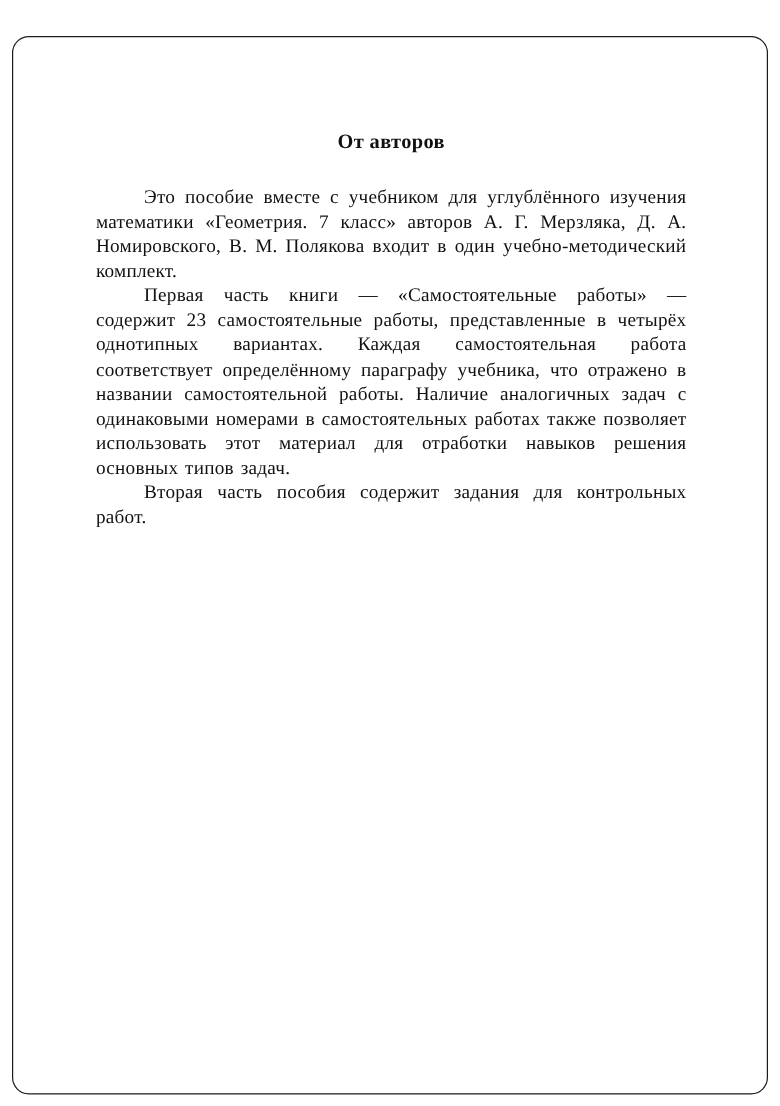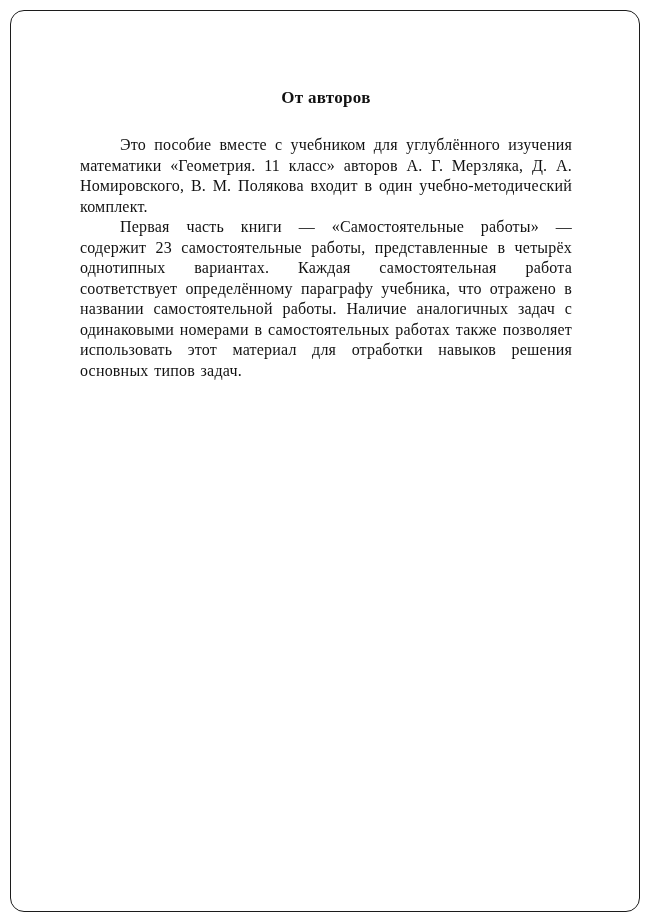--- a/index.html
+++ b/index.html
@@ -12,20 +12,21 @@
     height: 922px;
     position: relative;
     font-family: "Liberation Serif", "DejaVu Serif", serif;
     color: #111111;
     overflow: hidden;
   }
   .page {
     position: absolute;
     inset: 0;
     background: #ffffff;
+    margin-top: 20px;
   }
   .frame {
     position: absolute;
     left: 10px;
     top: 10px;
     right: 10px;
     bottom: 10px;
     border: 1.4px solid #1c1c1c;
     border-radius: 14px;
     pointer-events: none;
@@ -53,16 +54,17 @@
     letter-spacing: 0.2px;
   }
 </style>
 </head>
 <body>
 
 <div class="page">
   <div class="frame"></div>
   <div class="content">
     <h1 class="page-title">От авторов</h1>
-    <p class="body-par">Это пособие вместе с учебником для углублённого изучения математики «Геометрия. 11 класс» авторов А. Г. Мерзляка, Д. А. Номировского, В. М. Полякова входит в один учебно-методический комплект.</p>
+    <p class="body-par">Это пособие вместе с учебником для углублённого изучения математики «Геометрия. 7 класс» авторов А. Г. Мерзляка, Д. А. Номировского, В. М. Полякова входит в один учебно-методический комплект.</p>
     <p class="body-par">Первая часть книги — «Самостоятельные работы» — содержит 23 самостоятельные работы, представленные в четырёх однотипных вариантах. Каждая самостоятельная работа соответствует определённому параграфу учебника, что отражено в названии самостоятельной работы. Наличие аналогичных задач с одинаковыми номерами в самостоятельных работах также позволяет использовать этот материал для отработки навыков решения основных типов задач.</p>
+    <p class="body-par">Вторая часть пособия содержит задания для контрольных работ.</p>
   </div>
 </div>
 
 </body></html>

